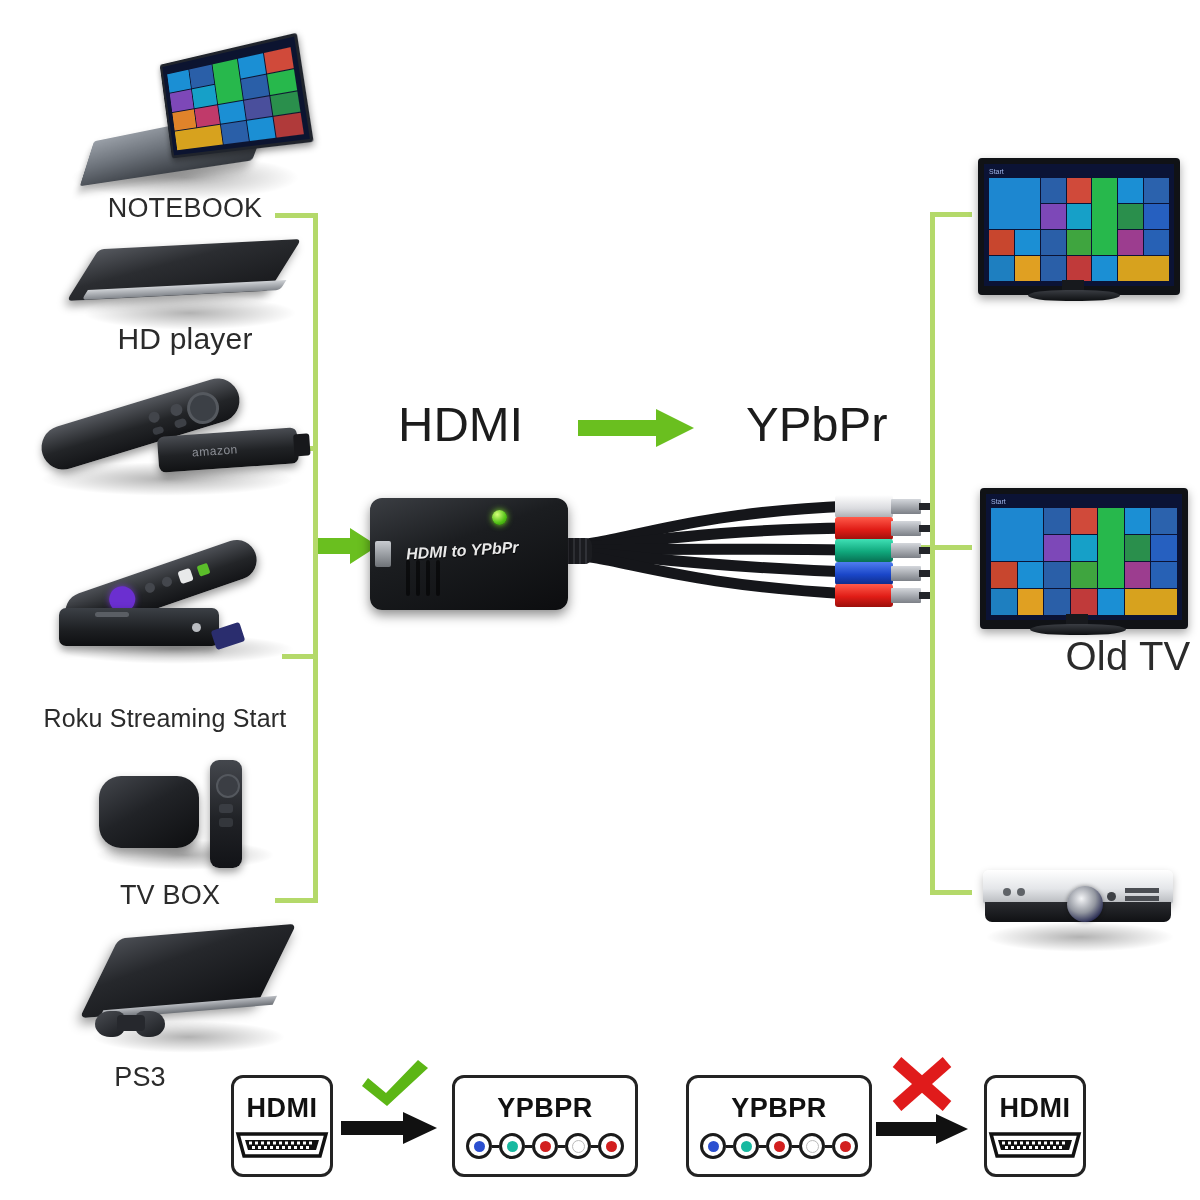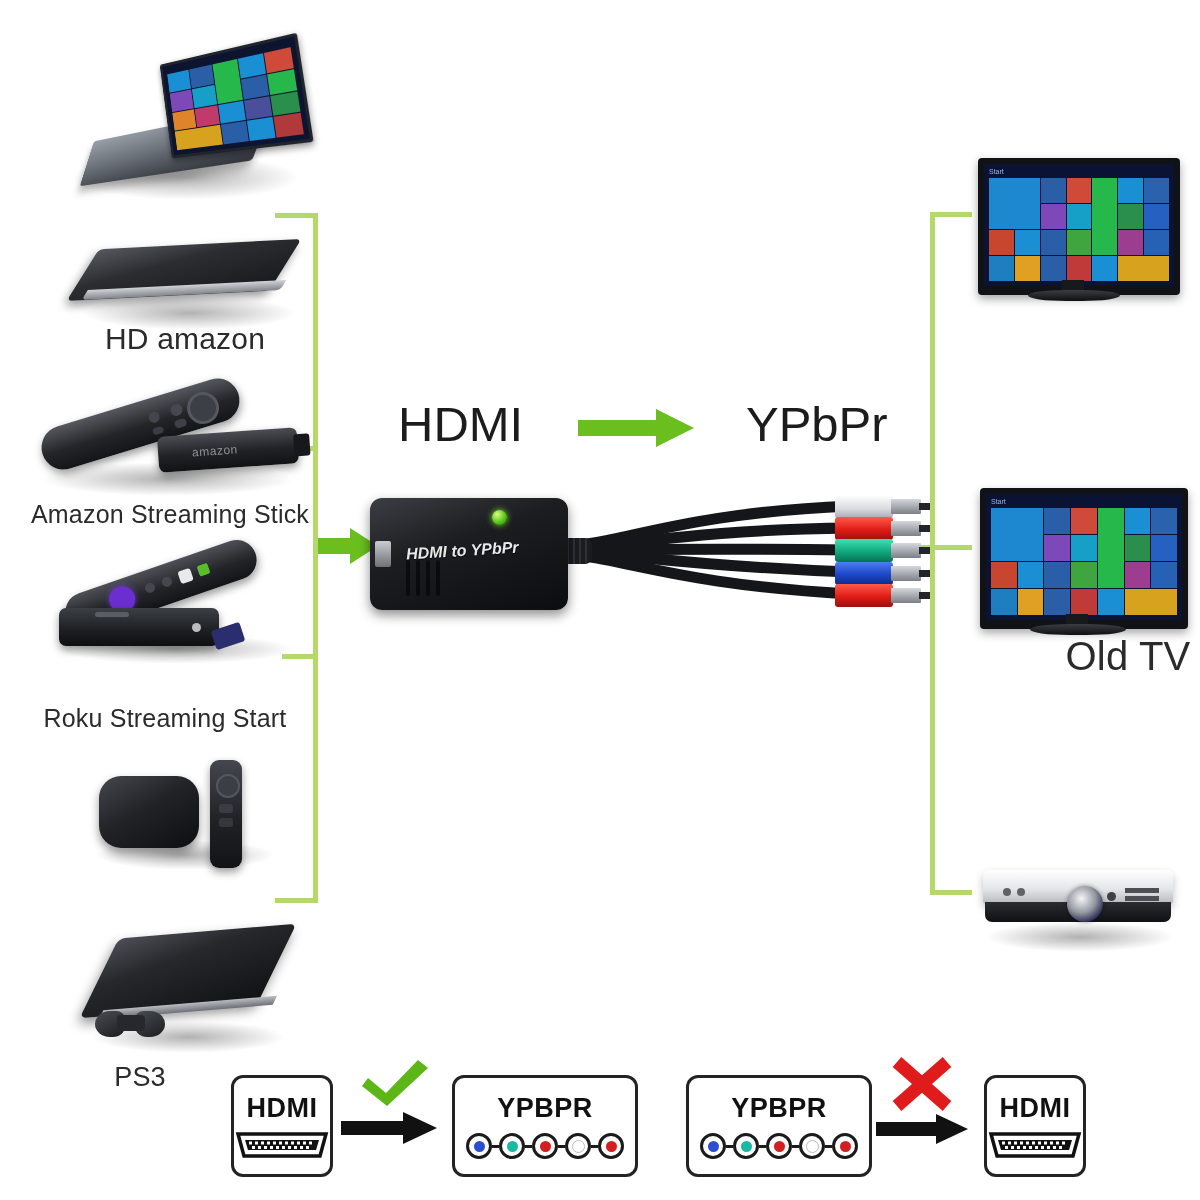--- a/index.html
+++ b/index.html
@@ -107,31 +107,32 @@
         <div style="background:#1b8fd4"></div>
           <div style="background:#4a4f9c"></div>
           <div style="background:#2a8f4c"></div>
         <div style="background:#d7a21e;grid-column:span 2"></div>
         <div style="background:#2a5fa8"></div>
           <div style="background:#1b8fd4"></div>
           <div style="background:#b03a3a"></div>
       </div>
     </div>
   </div>
+  <div class="lbl" style="left:40px;top:193px;width:290px;font-size:27px;">NOTEBOOK</div>
 
   <div class="devbox" style="left:72px;top:238px;width:230px;height:90px;">
     <div class="shadow-soft" style="left:10px;top:58px;width:215px;height:34px;"></div>
     <div style="position:absolute;left:14px;top:6px;width:196px;height:52px;
          background:linear-gradient(165deg,#55585e 0%,#2b2d31 38%,#17181b 100%);
          transform:skewX(-34deg) rotate(-3deg);border-radius:5px;
          box-shadow:0 5px 9px rgba(0,0,0,.4);"></div>
     <div style="position:absolute;left:16px;top:47px;width:192px;height:10px;
          background:linear-gradient(180deg,#cfd2d6,#81858b);transform:skewX(-34deg) rotate(-3deg);border-radius:0 0 4px 4px;"></div>
   </div>
-  <div class="lbl" style="left:45px;top:322px;width:280px;font-size:30px;">HD amazon</div>
+  <div class="lbl" style="left:45px;top:322px;width:280px;font-size:30px;">HD player</div>
 
   <div class="devbox" style="left:30px;top:390px;width:280px;height:110px;">
     <div class="shadow-soft" style="left:10px;top:72px;width:255px;height:34px;"></div>
 
     <div style="position:absolute;left:8px;top:12px;width:205px;height:44px;
          background:linear-gradient(180deg,#55585e,#232528 55%,#141518);border-radius:22px;
          transform:rotate(-17deg);box-shadow:0 4px 8px rgba(0,0,0,.4);">
       <div style="position:absolute;right:22px;top:9px;width:26px;height:26px;border-radius:50%;
            background:#3c4046;border:3px solid #55595f;"></div>
       <div style="position:absolute;right:58px;top:13px;width:12px;height:12px;border-radius:50%;background:#45484e;"></div>
@@ -141,21 +142,20 @@
     </div>
 
     <div style="position:absolute;left:128px;top:42px;width:140px;height:36px;
          background:linear-gradient(180deg,#4a4d53,#202225 55%,#111214);border-radius:7px;
          transform:rotate(-4deg);box-shadow:0 4px 8px rgba(0,0,0,.4);">
       <div style="position:absolute;right:-12px;top:7px;width:16px;height:22px;background:#17181b;border-radius:3px;"></div>
       <div style="position:absolute;left:34px;top:11px;width:66px;height:13px;color:#8d9097;font-size:12px;
            font-family:'Liberation Sans',sans-serif;letter-spacing:.5px;">amazon</div>
     </div>
   </div>
-  <div class="lbl" style="left:10px;top:500px;width:320px;font-size:25px;">Amazon Streaming Stick</div>
 
   <div class="devbox" style="left:45px;top:560px;width:265px;height:110px;">
     <div class="shadow-soft" style="left:10px;top:74px;width:240px;height:30px;"></div>
     <div style="position:absolute;left:16px;top:6px;width:200px;height:40px;
          background:linear-gradient(180deg,#4d5056,#232528 55%,#131417);border-radius:20px;
          transform:rotate(-19deg);box-shadow:0 4px 8px rgba(0,0,0,.4);">
       <div style="position:absolute;left:46px;top:7px;width:26px;height:26px;border-radius:50%;
            background:#6b2fd0;box-shadow:0 0 6px rgba(120,55,220,.8);"></div>
       <div style="position:absolute;left:84px;top:13px;width:10px;height:10px;border-radius:50%;background:#44474d;"></div>
       <div style="position:absolute;left:102px;top:13px;width:10px;height:10px;border-radius:50%;background:#44474d;"></div>
@@ -180,20 +180,21 @@
          border-radius:22px;box-shadow:0 5px 10px rgba(0,0,0,.4);"></div>
     <div style="position:absolute;left:115px;top:0px;width:32px;height:108px;
          background:linear-gradient(180deg,#44474d,#202226 55%,#121317);border-radius:9px;
          box-shadow:0 4px 8px rgba(0,0,0,.4);">
       <div style="position:absolute;left:6px;top:14px;width:20px;height:20px;border-radius:50%;
            background:#3b3e44;border:2px solid #54585e;"></div>
       <div style="position:absolute;left:9px;top:44px;width:14px;height:9px;border-radius:3px;background:#3a3d43;"></div>
       <div style="position:absolute;left:9px;top:58px;width:14px;height:9px;border-radius:3px;background:#34373c;"></div>
     </div>
   </div>
+  <div class="lbl" style="left:60px;top:880px;width:220px;font-size:27px;">TV BOX</div>
 
   <div class="devbox" style="left:85px;top:925px;width:215px;height:130px;">
     <div class="shadow-soft" style="left:6px;top:96px;width:195px;height:32px;"></div>
     <div style="position:absolute;left:18px;top:6px;width:170px;height:80px;
          background:linear-gradient(160deg,#4b4e54 0%,#26282c 35%,#101114 100%);
          transform:skewX(-30deg) rotate(-5deg);border-radius:6px;
          box-shadow:0 6px 11px rgba(0,0,0,.42);"></div>
     <div style="position:absolute;left:20px;top:78px;width:166px;height:9px;
          background:linear-gradient(180deg,#b9bcc1,#6d7177);transform:skewX(-30deg) rotate(-5deg);"></div>
     <div style="position:absolute;left:10px;top:80px;width:72px;height:34px;">

